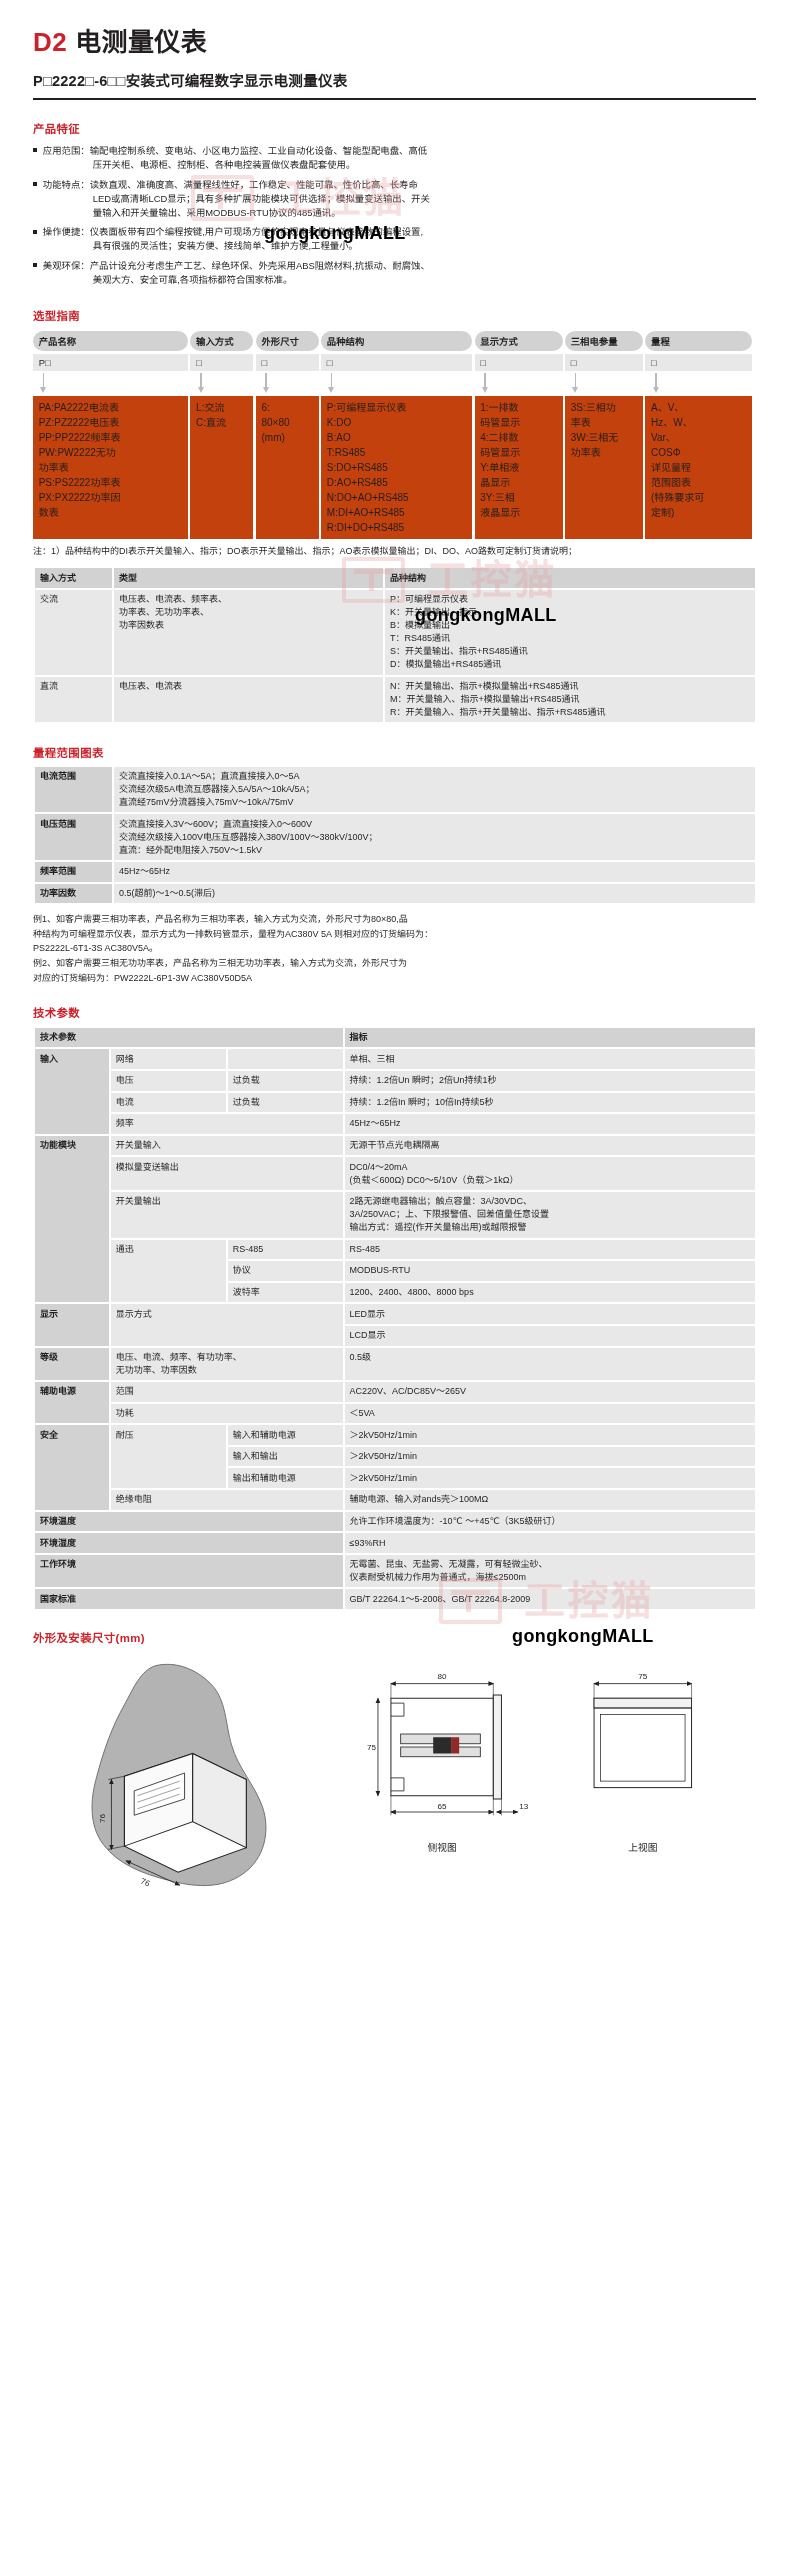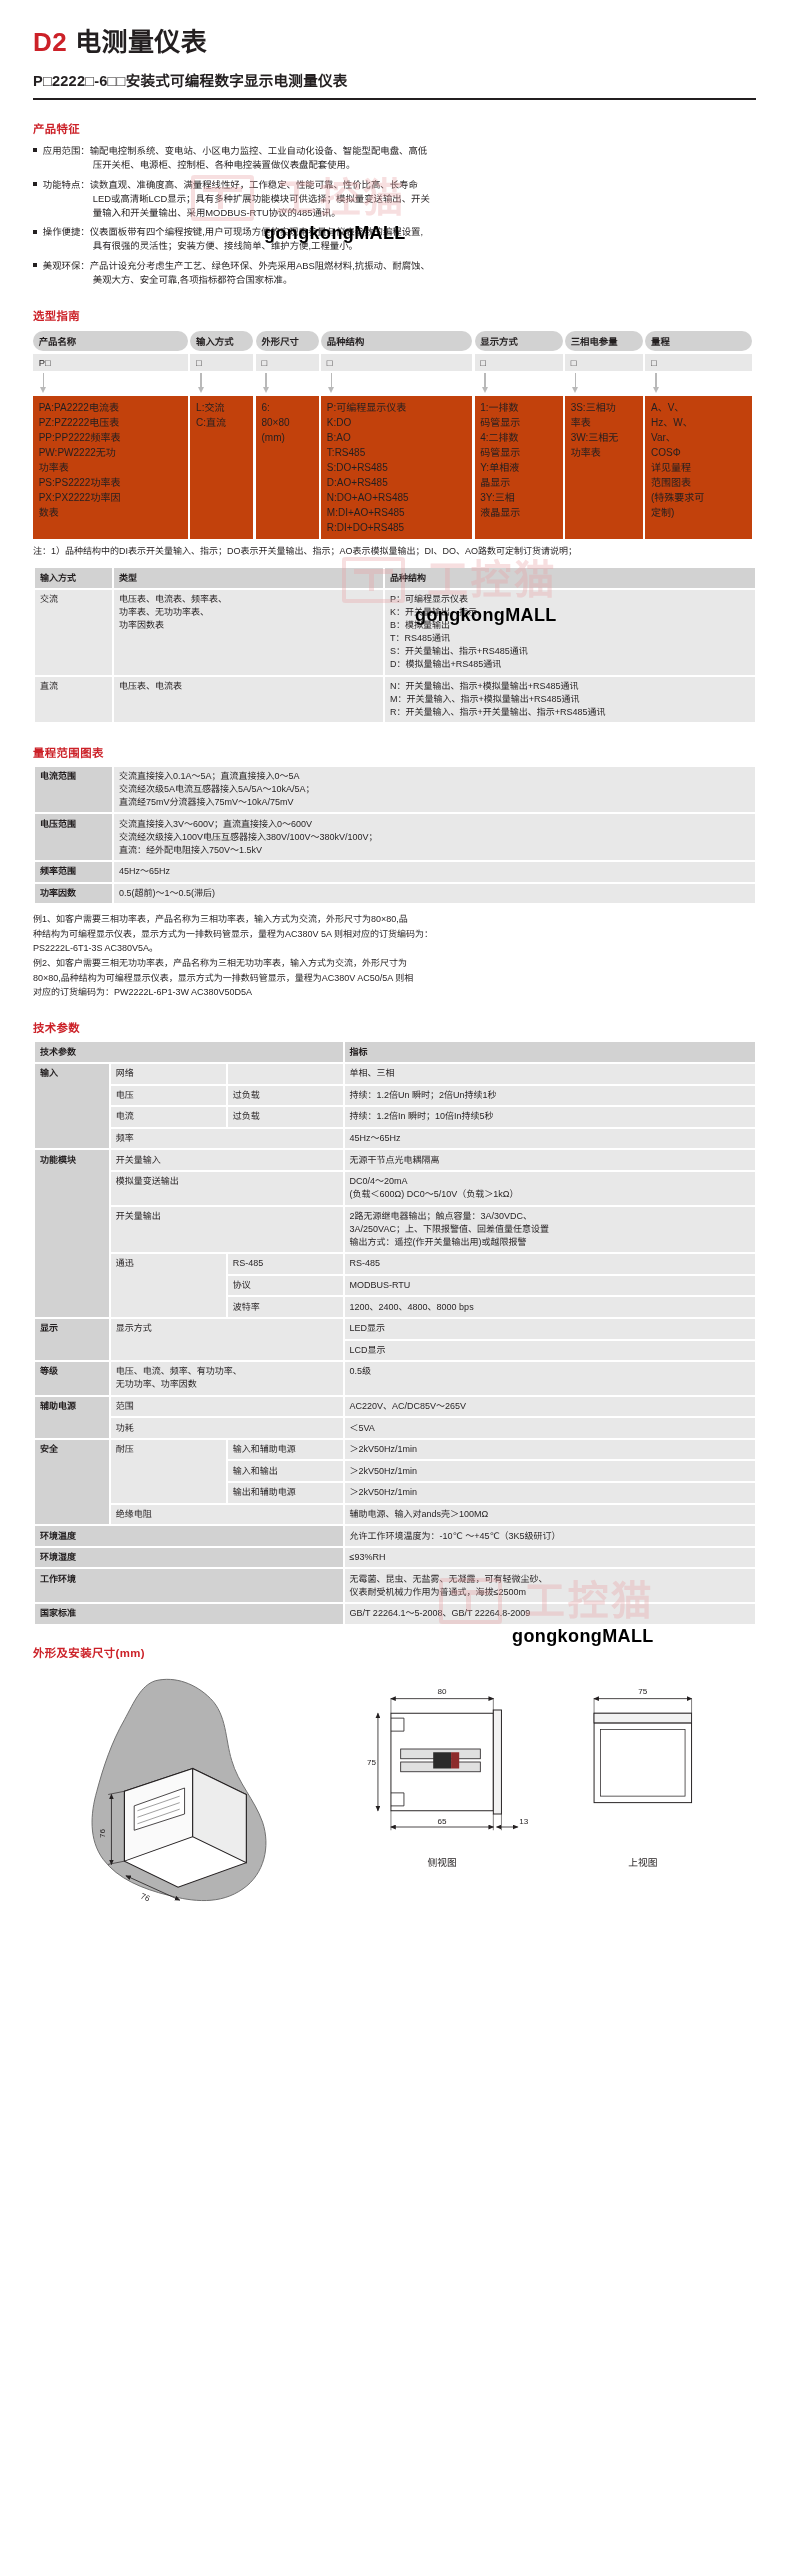--- a/index.html
+++ b/index.html
@@ -299,21 +299,20 @@
       <td>0.5(超前)～1～0.5(滞后)</td>
     </tr>
   </tbody>
     </table>
 
   <div class="exmp">
     <p>例1、如客户需要三相功率表，产品名称为三相功率表，输入方式为交流，外形尺寸为80×80,品</p>
     <p>种结构为可编程显示仪表，显示方式为一排数码管显示，量程为AC380V 5A 则相对应的订货编码为：</p>
     <p>PS2222L-6T1-3S AC380V5A。</p>
     <p>例2、如客户需要三相无功功率表，产品名称为三相无功功率表，输入方式为交流，外形尺寸为</p>
-    <p>80×80,品种结构为可编程显示仪表，显示方式为一排数码管显示，量程为AC380V AC50/5A 则相</p>
     <p>对应的订货编码为：PW2222L-6P1-3W AC380V50D5A</p>
   </div>
 
   <div class="sec-head" style="margin-bottom:5.7px">技术参数</div>
   <table class="gt">
     <tbody>
         <tr>
       <th class="ctr" colspan="3">技术参数</th>
       <th class="ctr" style="width:350px">指标</th>
     </tr>

